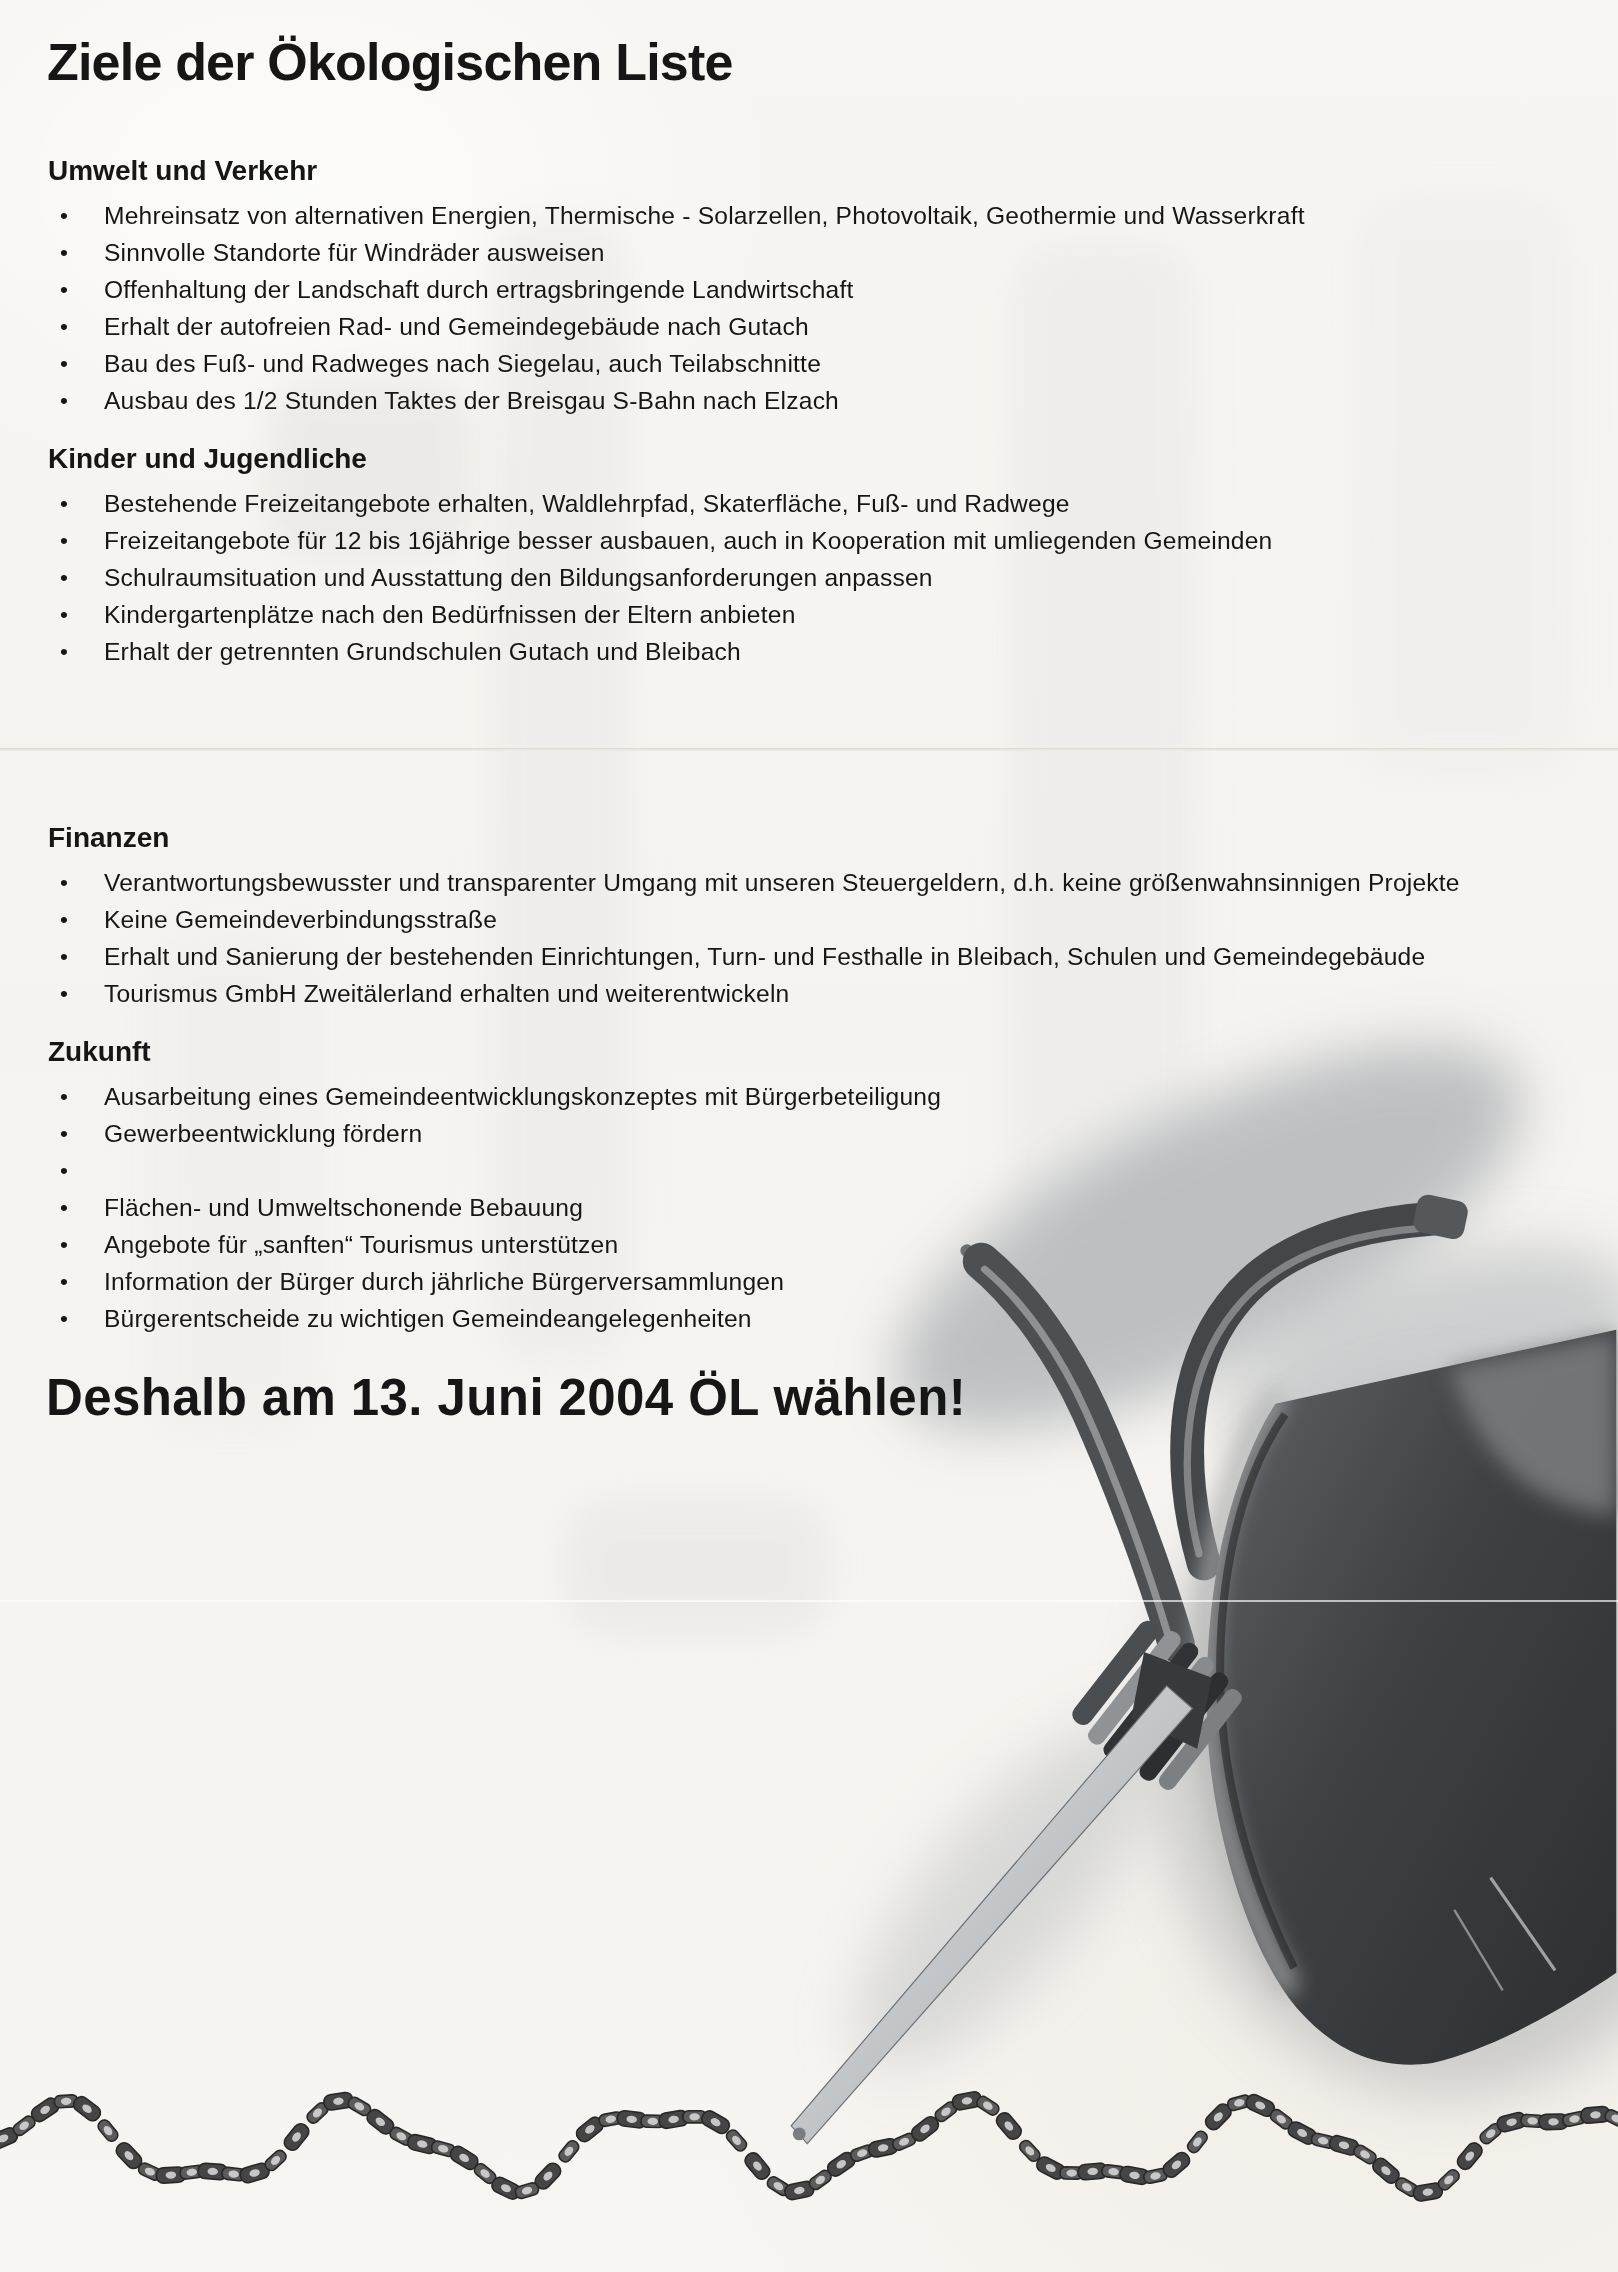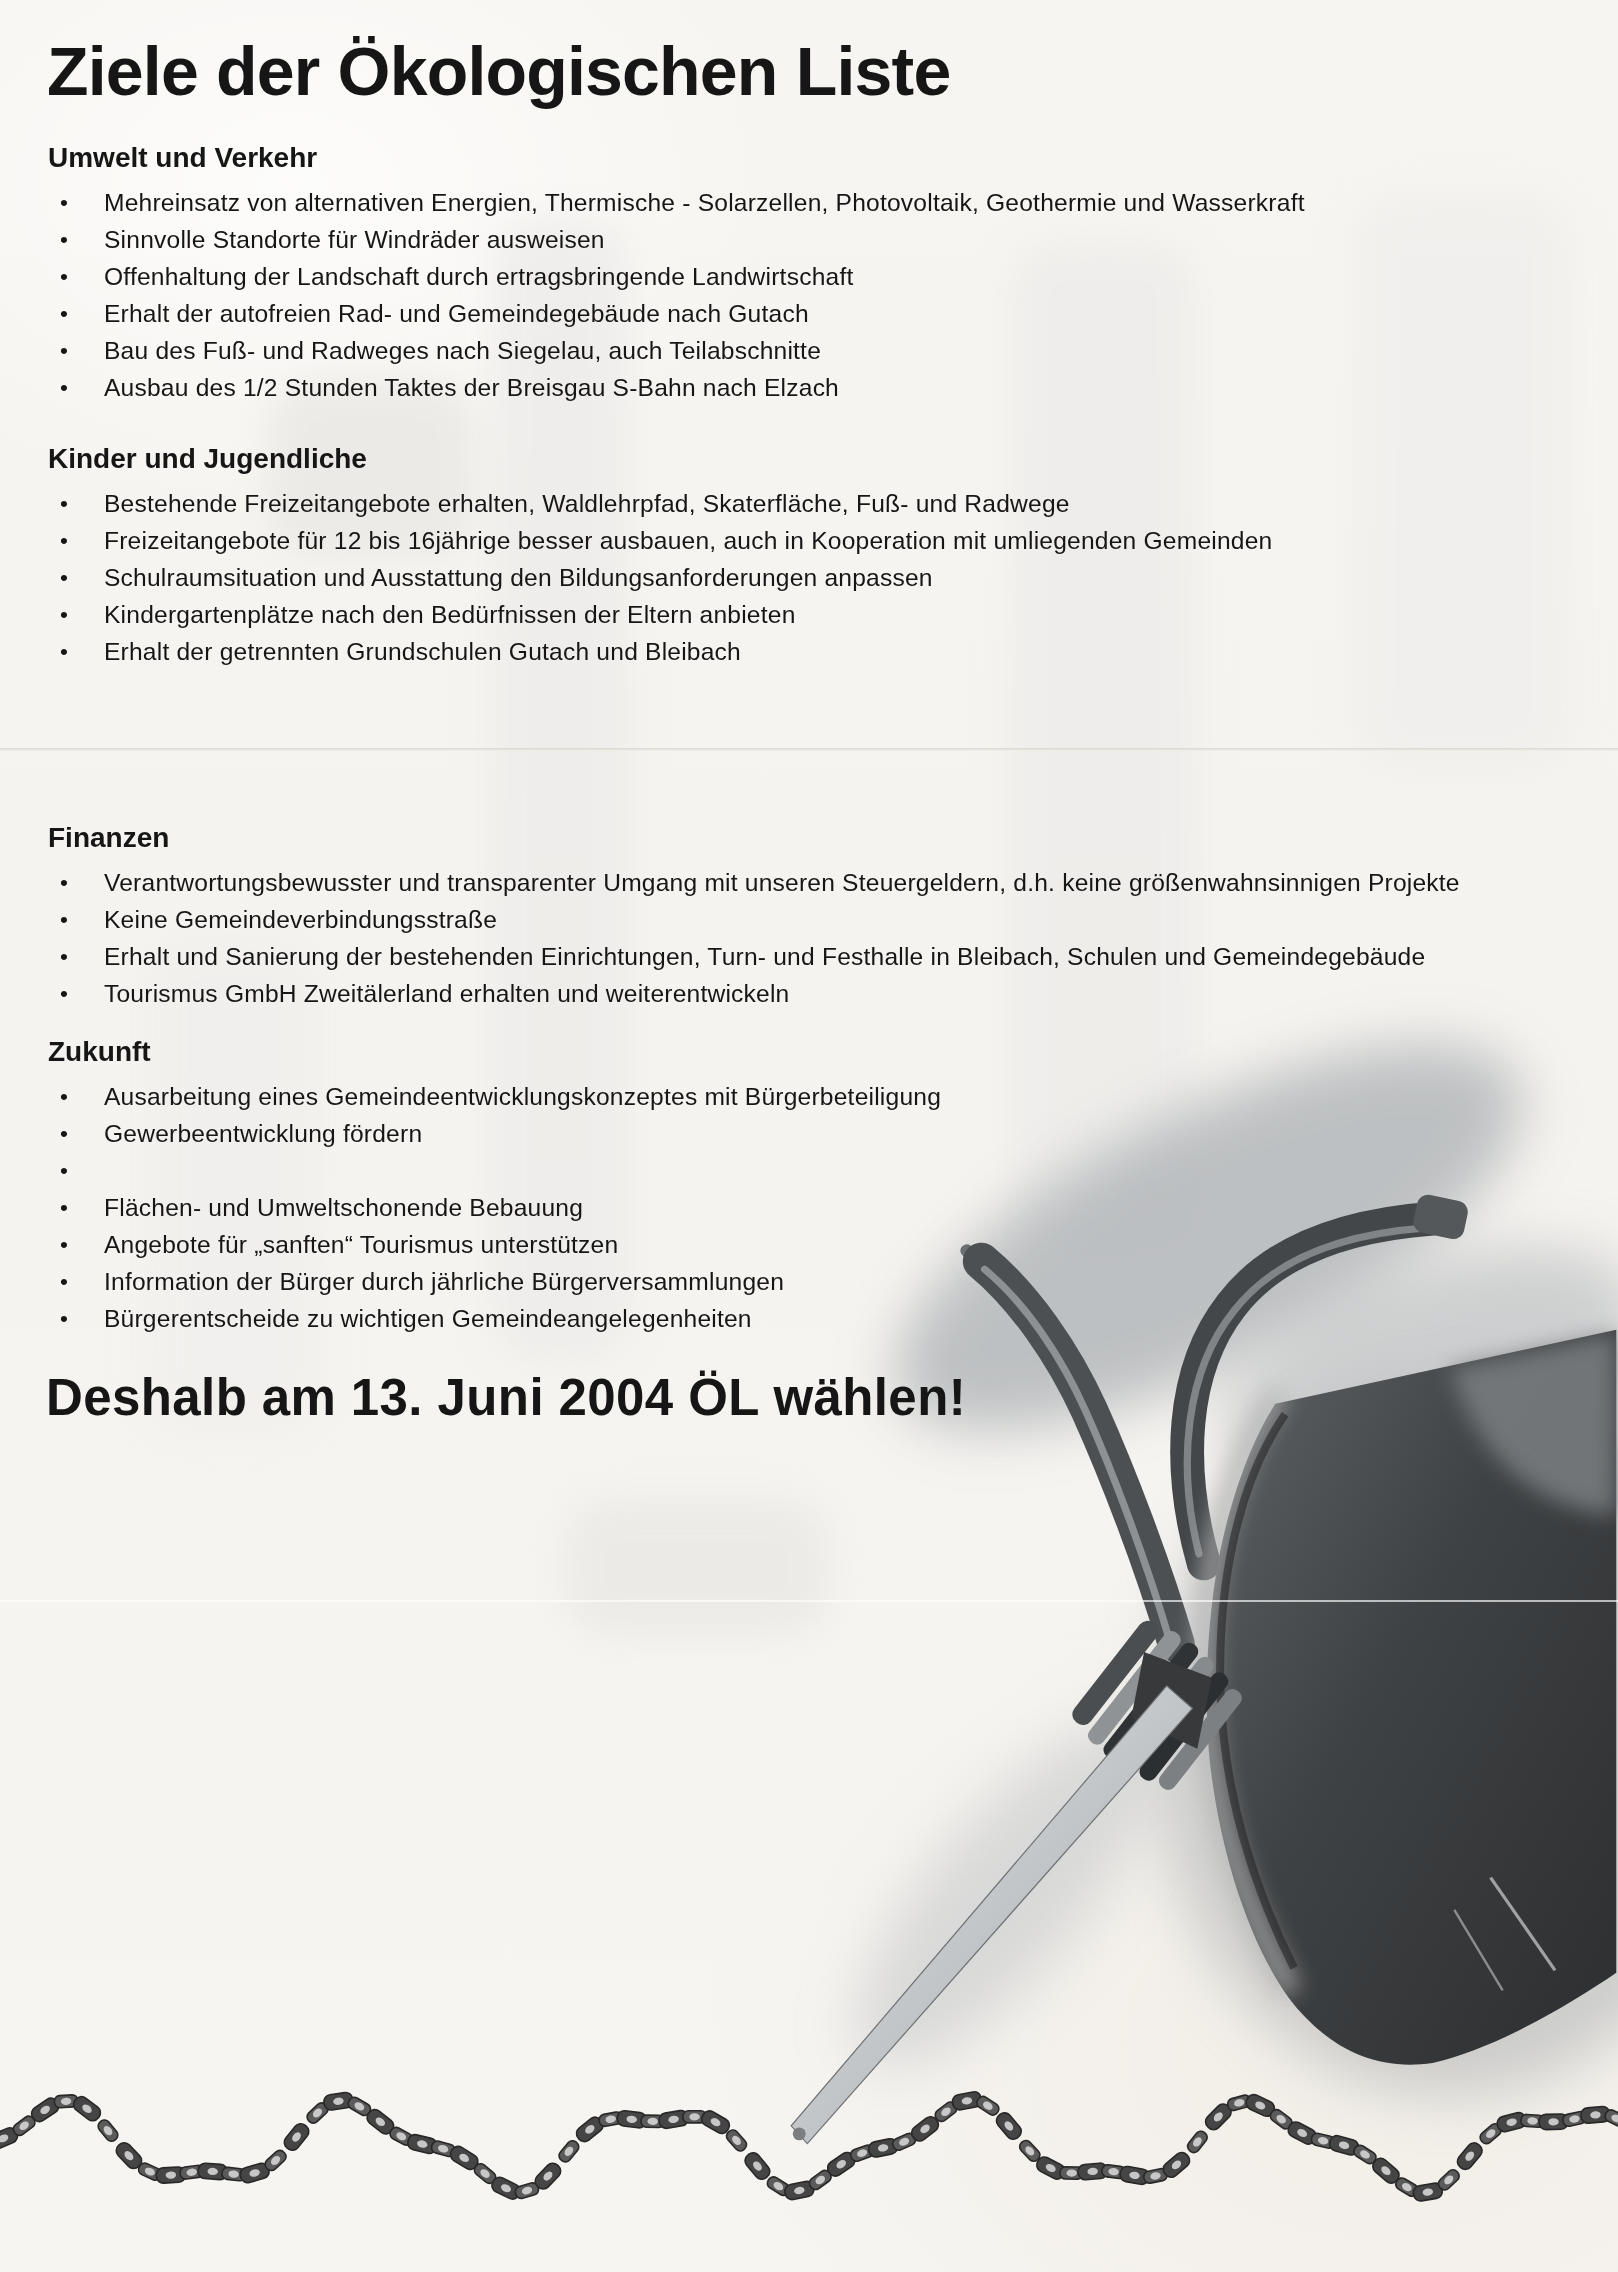--- a/index.html
+++ b/index.html
@@ -23,25 +23,25 @@
   .g4 { left:1354px; top:193px;  width:218px; height:580px;  background:#efeeec; opacity:.7; }
   .g5 { left:564px;  top:1499px; width:266px; height:137px;  background:#e9e7e3; opacity:.7; }
   .g6 { left:145px;  top:935px; width:177px; height:500px;  background:#efeeec; opacity:.6; }
 
   
   .crease1 { position:absolute; left:0; top:748px; width:100%; height:3.2px;
              background:linear-gradient(180deg,#d9d5cd 0%, #f2f0ea 100%); opacity:.9; z-index:2; }
   .crease2 { position:absolute; left:0; top:1600px; width:100%; height:2.4px;
              background:rgba(255,255,255,.65); z-index:4; }
 
-  .title { position:absolute; left:47px; top:32px; font-size:68px; font-weight:800;
+  .title { position:absolute; left:47px; top:32px; font-size:52px; font-weight:800;
            letter-spacing:-0.8px; white-space:nowrap; z-index:5; }
 
   .section { position:absolute; left:48px; z-index:5; }
-  .sec-umwelt  { top:142px; }
+  .sec-umwelt  { top:155px; }
   .sec-kinder  { top:443px; }
   .sec-finanzen{ top:822px; }
   .sec-zukunft { top:1036px; }
   .sec-heading { font-size:28px; font-weight:800; letter-spacing:0; white-space:nowrap; }
   ul.items { list-style:none; margin:10.5px 0 0 0; padding:0; }
   ul.items li { display:flex; align-items:center; height:37px; font-size:24.6px; white-space:nowrap; }
   ul.items .dot { width:44px; padding-left:12px; font-size:22.6px; line-height:1; }
   ul.items .itxt { letter-spacing:0.2px; }
 
   .cta { position:absolute; left:46px; top:1368px; font-size:51px; font-weight:800;

